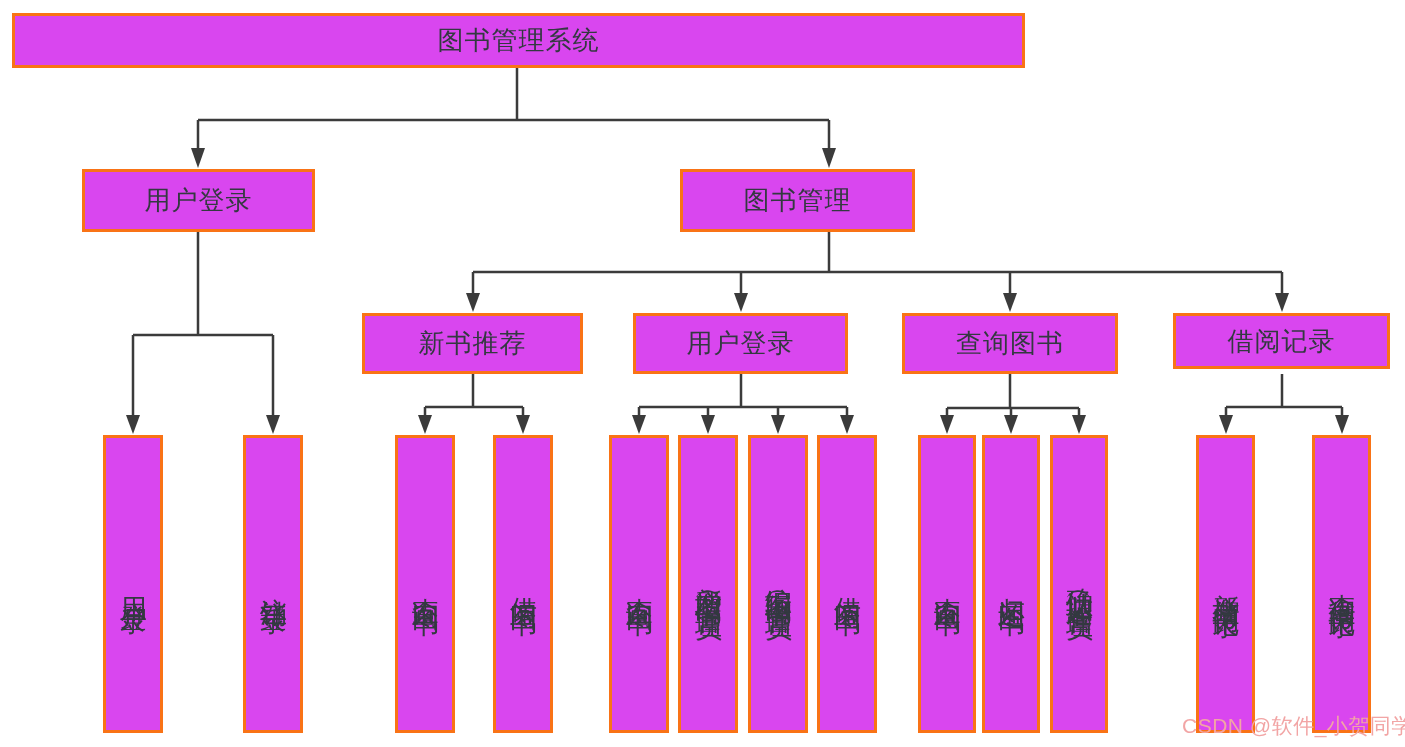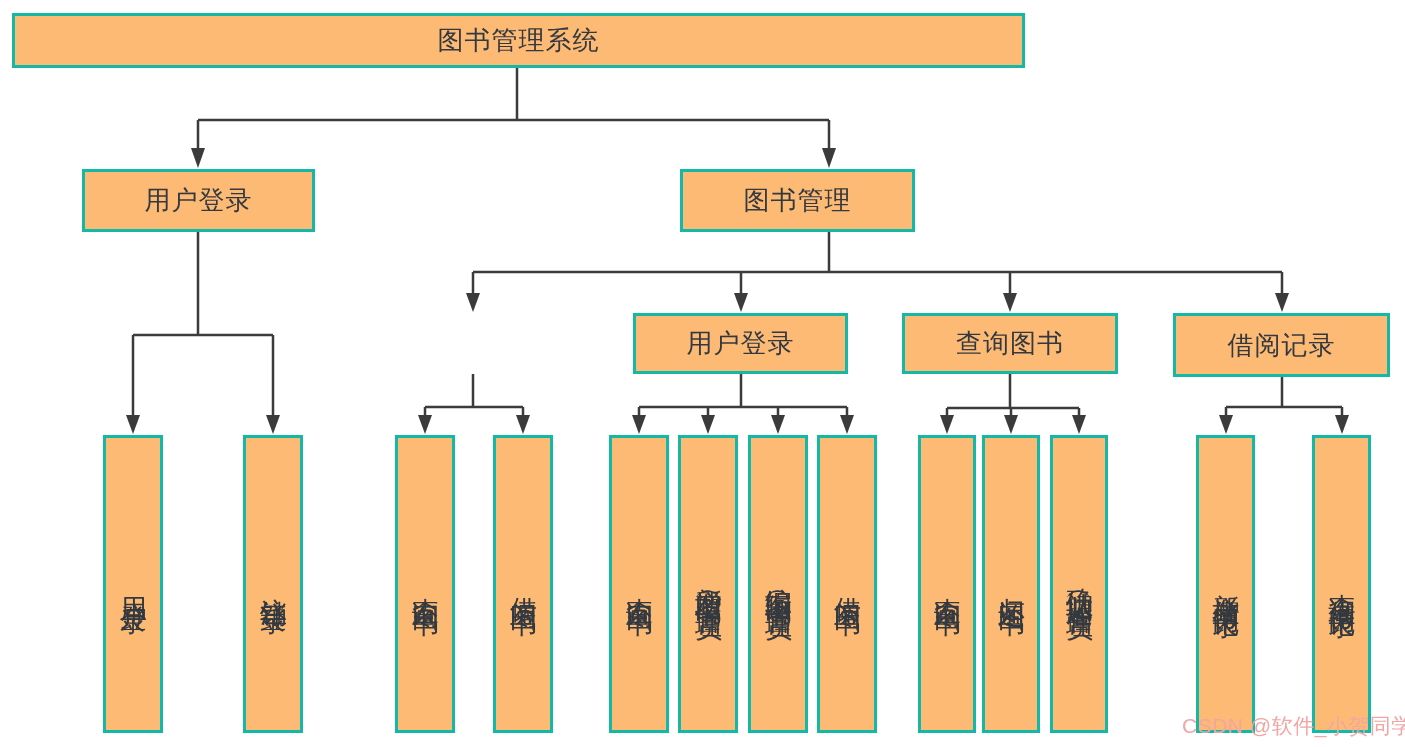--- a/index.html
+++ b/index.html
@@ -7,22 +7,22 @@
     position:relative;
     width:1405px; height:747px;
     background:#ffffff;
     font-family:"Liberation Sans", sans-serif;
     overflow:hidden;
   }
   .connectors { position:absolute; left:0; top:0; width:1405px; height:747px; }
   .box {
     position:absolute;
     box-sizing:border-box;
-    border:3px solid #14b8a6;
-    background:#fdba74;
+    border:3px solid #f97316;
+    background:#d946ef;
     display:flex;
     align-items:center;
     justify-content:center;
     color:#333940;
   }
   .h-box { font-size:26px; letter-spacing:1px; white-space:nowrap; }
   .v-box {
     writing-mode:vertical-rl;
     text-orientation:mixed;
     font-size:27px;
@@ -75,23 +75,24 @@
       <polygon points="1226,434 1219,415 1233,415"></polygon>
       <polygon points="1342,434 1335,415 1349,415"></polygon>
     </g>
   </svg>
 
   <div class="box h-box" style="left:12px;top:13px;width:1013px;height:55px">图书管理系统</div>
 
   <div class="box h-box" style="left:82px;top:169px;width:233px;height:63px">用户登录</div>
   <div class="box h-box" style="left:680px;top:169px;width:235px;height:63px">图书管理</div>
 
+  <div class="box h-box" style="left:362px;top:313px;width:221px;height:61px">新书推荐</div>
   <div class="box h-box" style="left:633px;top:313px;width:215px;height:61px">用户登录</div>
   <div class="box h-box" style="left:902px;top:313px;width:216px;height:61px">查询图书</div>
-  <div class="box h-box" style="left:1173px;top:313px;width:217px;height:64px">借阅记录</div>
+  <div class="box h-box" style="left:1173px;top:313px;width:217px;height:56px">借阅记录</div>
 
   <div class="box v-box" style="left:103px;top:435px;width:60px;height:298px">用户登录</div>
   <div class="box v-box" style="left:243px;top:435px;width:60px;height:298px">注销登录</div>
 
   <div class="box v-box" style="left:395px;top:435px;width:60px;height:298px">查询图书</div>
   <div class="box v-box" style="left:493px;top:435px;width:60px;height:298px">借阅图书</div>
 
   <div class="box v-box" style="left:609px;top:435px;width:60px;height:298px">查询图书</div>
   <div class="box v-box" style="left:678px;top:435px;width:60px;height:298px">新增图书（管理员）</div>
   <div class="box v-box" style="left:748px;top:435px;width:60px;height:298px">编辑图书（管理员）</div>

